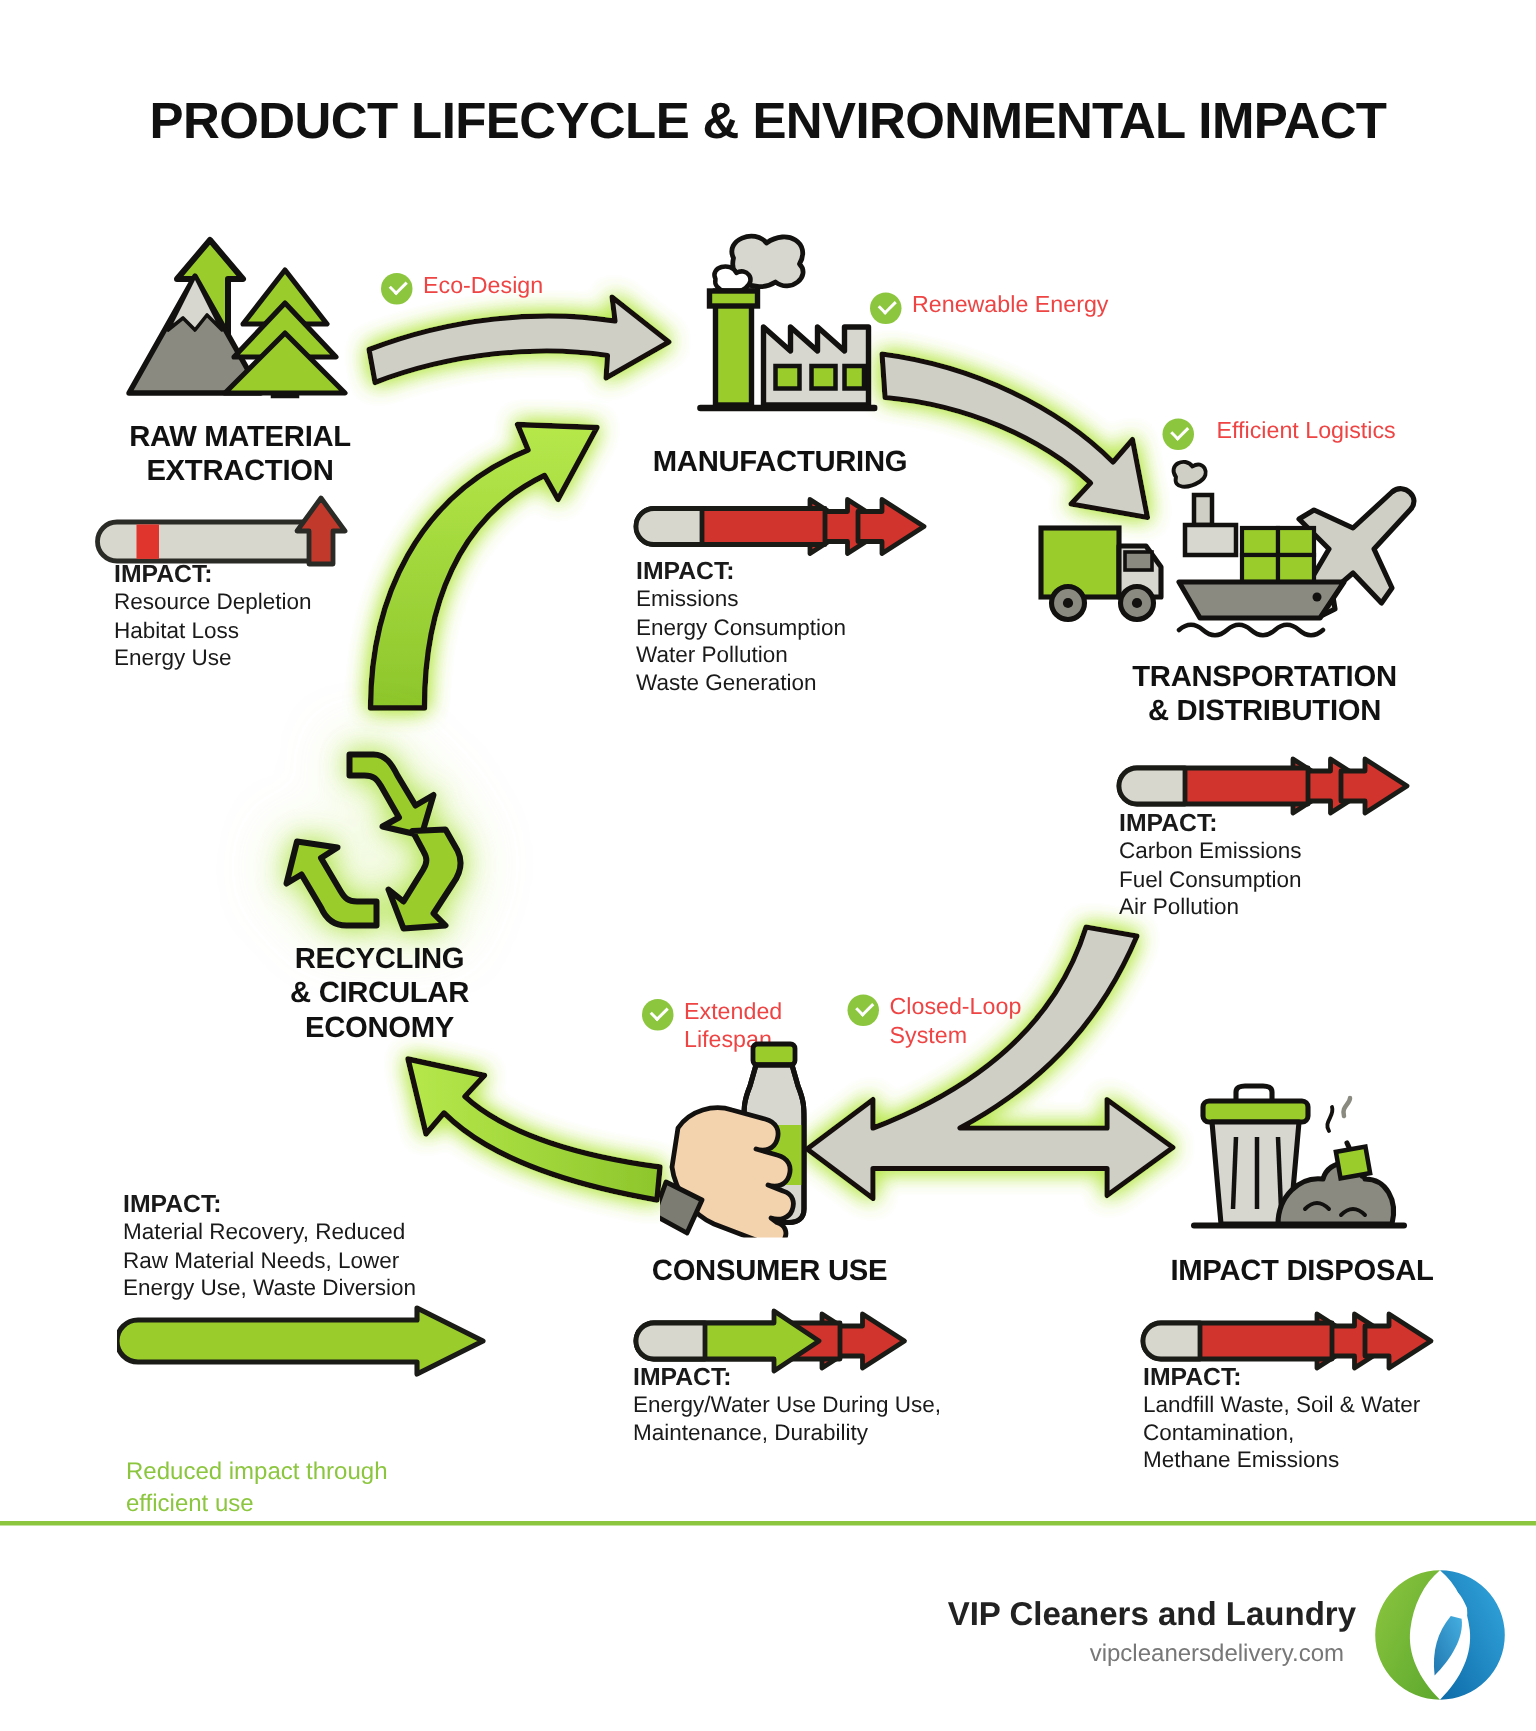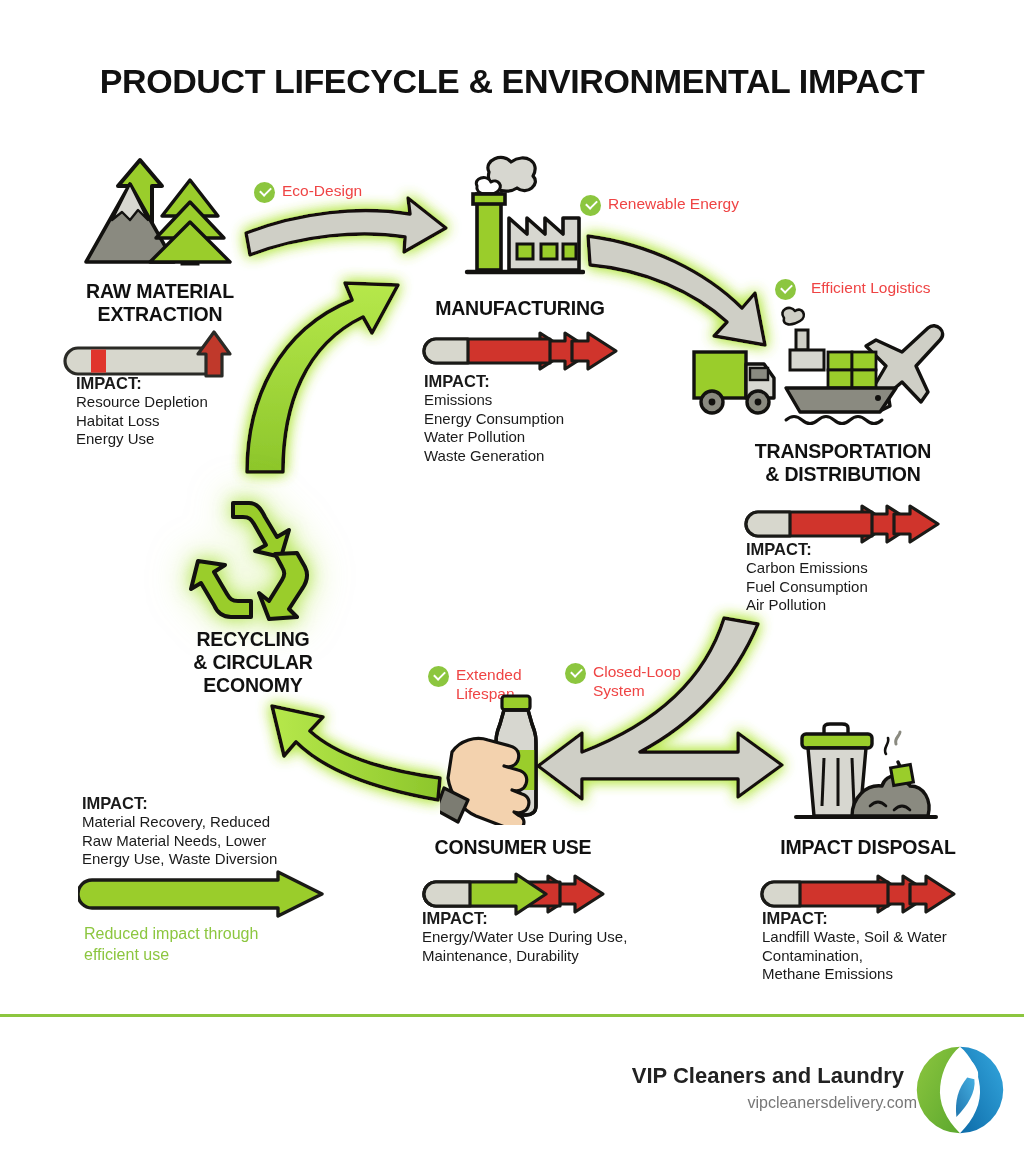--- a/index.html
+++ b/index.html
@@ -45,27 +45,27 @@
     transform:rotate(-45deg);
   }
   .badge .btxt{font-size:15.5px;line-height:19px;color:#ef4444;white-space:pre-line;}
 
   
   .meter{position:absolute;}
 
   
   .greennote{
     position:absolute;color:#8CC63F;font-size:16px;line-height:21px;
-    white-space:pre-line;font-weight:500;
+    white-space:pre-line;font-weight:500;margin-top:48px;
   }
 
   
   .footer-rule{position:absolute;left:0;top:1014px;width:1024px;height:3px;background:#8CC63F;}
   .brand-name{position:absolute;right:120px;top:1063px;font-size:22px;font-weight:bold;color:#222;}
-  .brand-url{position:absolute;right:107px;top:1094px;font-size:16px;color:#777;text-align:right;}
+  .brand-url{position:absolute;right:128px;top:1094px;font-size:16px;color:#777;text-align:right;}
   .logo{position:absolute;left:915px;top:1045px;width:90px;height:90px;}
 
   .glow{filter:drop-shadow(0 0 9px rgba(163,222,50,0.85)) drop-shadow(0 0 18px rgba(180,230,70,0.5));}
 </style>
 </head>
 <body>
 
 <div id="stage">
 
   <div class="title">PRODUCT LIFECYCLE &amp; ENVIRONMENTAL IMPACT</div>

